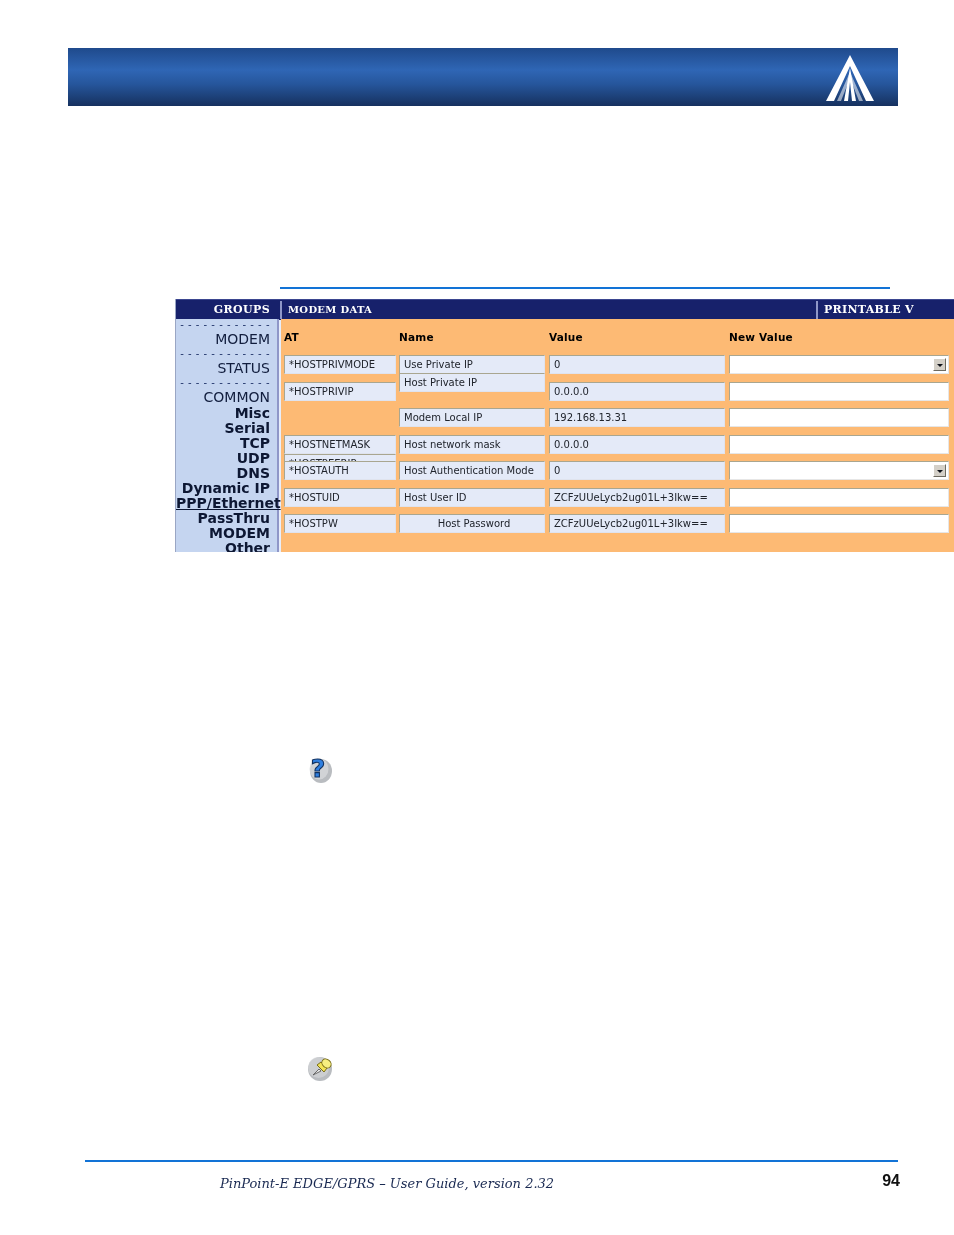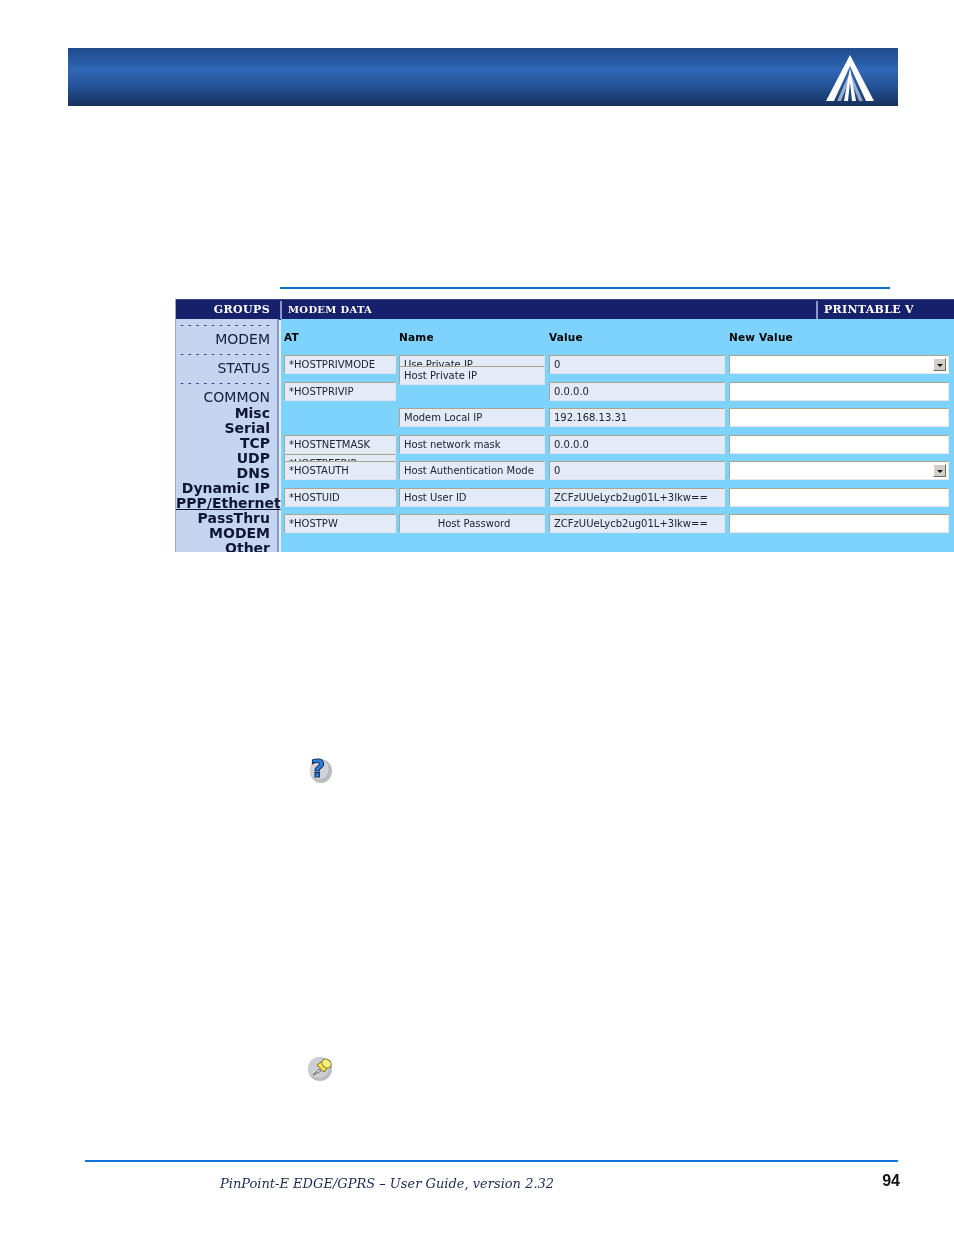--- a/index.html
+++ b/index.html
@@ -169,21 +169,21 @@
   .nav-item.selected {
     text-decoration: underline;
   }
 
   
   .fig-content {
     position: absolute;
     left: 105px; top: 20px;
     width: 674px;
     height: 260px;
-    background: #7dd3fc;
+    background: #fdba74;
   }
   .col-head {
     position: absolute;
     top: 12px;
     color: #000000;
     font-size: 10.5px;
     font-weight: bold;
     letter-spacing: 0.2px;
   }
   .cell {
@@ -324,21 +324,21 @@
         <div class="col-head" style="left: 118px;">Name</div>
         <div class="col-head" style="left: 268px;">Value</div>
         <div class="col-head" style="left: 448px;">New Value</div>
         <div class="cell ro" style="left: 3px; top: 36px; width: 112px;">*HOSTPRIVMODE</div>
         <div class="cell ro" style="left: 118px; top: 36px; width: 146px;">Use Private IP</div>
         <div class="cell ro" style="left: 268px; top: 36px; width: 176px;">0</div>
         <div class="cell sel" style="left: 448px; top: 36px; width: 220px;">
           <span class="sel-arrow"></span>
         </div>
         <div class="cell ro" style="left: 3px; top: 62.5px; width: 112px;">*HOSTPRIVIP</div>
-        <div class="cell ro" style="left: 118px; top: 47px; width: 146px;">Host Private IP</div>
+        <div class="cell ro" style="left: 118px; top: 54px; width: 146px;">Host Private IP</div>
         <div class="cell ro" style="left: 268px; top: 62.5px; width: 176px;">0.0.0.0</div>
         <div class="cell inp" style="left: 448px; top: 62.5px; width: 220px;"></div>
         <div class="cell ro" style="left: 3px; top: 89px; width: 112px; margin-top: 46px;">*HOSTPEERIP</div>
         <div class="cell ro" style="left: 118px; top: 89px; width: 146px;">Modem Local IP</div>
         <div class="cell ro" style="left: 268px; top: 89px; width: 176px;">192.168.13.31</div>
         <div class="cell inp" style="left: 448px; top: 89px; width: 220px;"></div>
         <div class="cell ro" style="left: 3px; top: 115.5px; width: 112px;">*HOSTNETMASK</div>
         <div class="cell ro" style="left: 118px; top: 115.5px; width: 146px;">Host network mask</div>
         <div class="cell ro" style="left: 268px; top: 115.5px; width: 176px;">0.0.0.0</div>
         <div class="cell inp" style="left: 448px; top: 115.5px; width: 220px;"></div>

